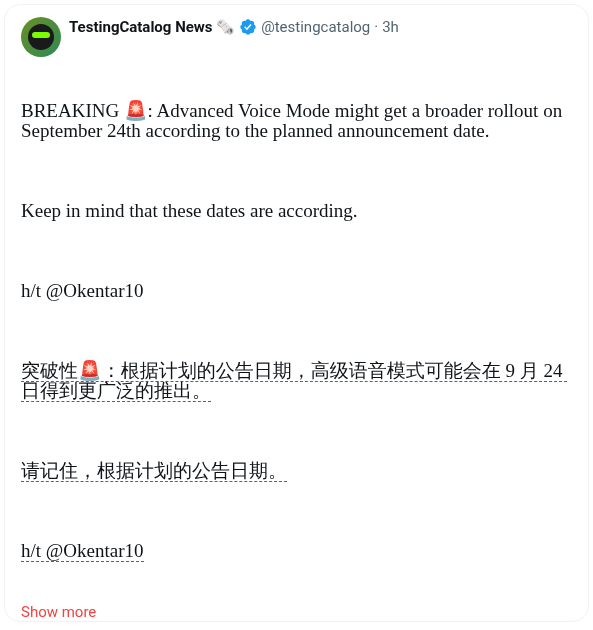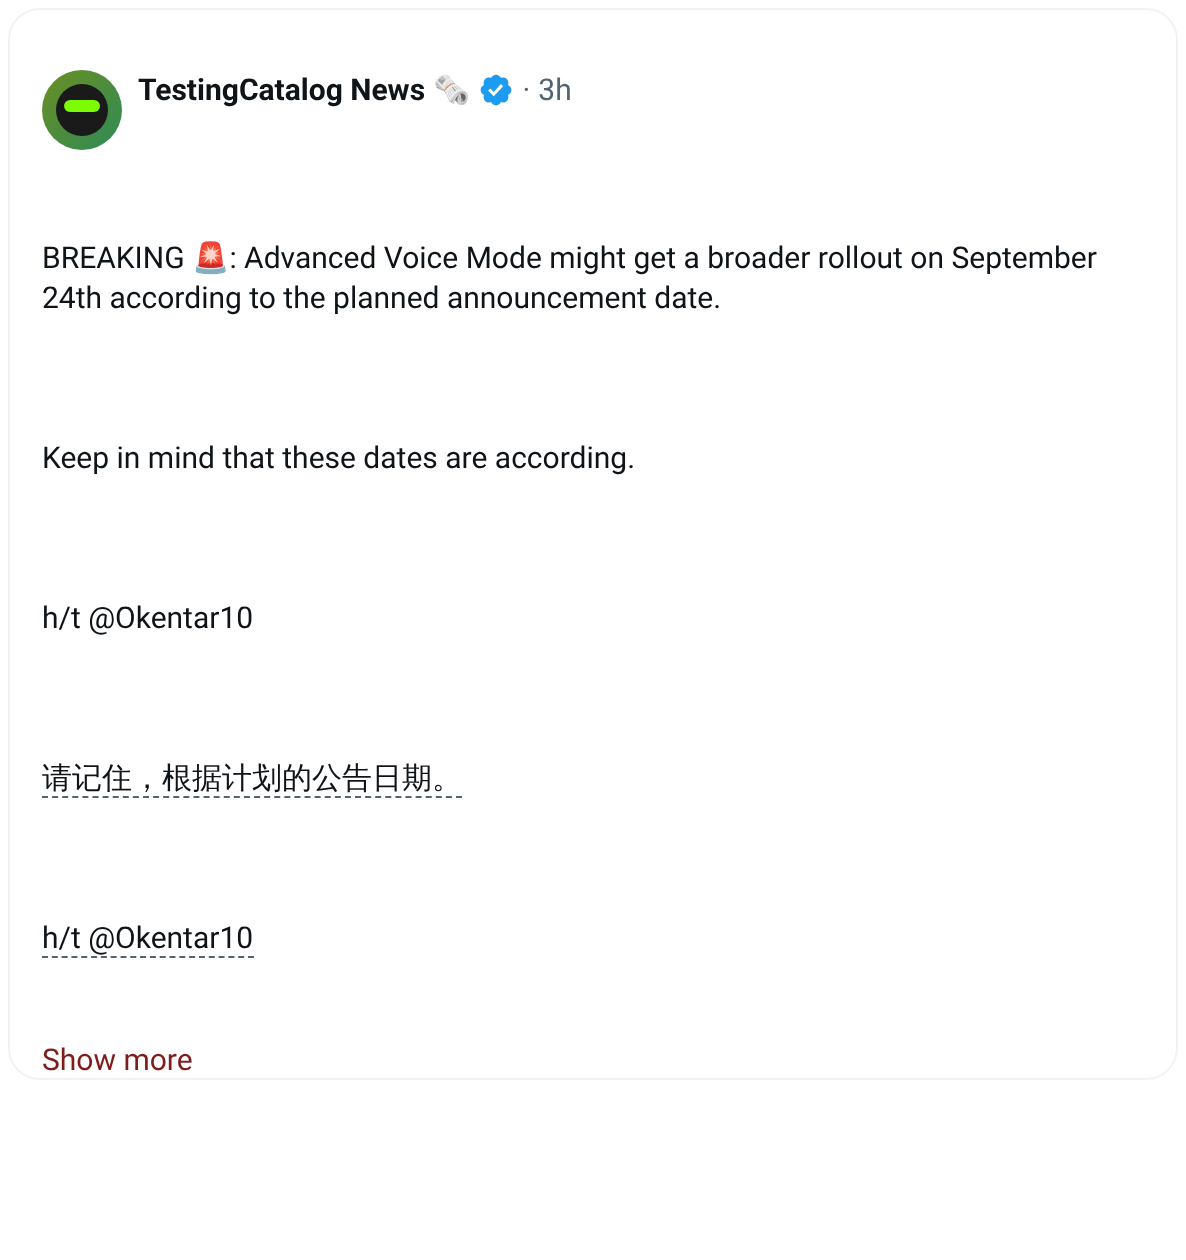--- a/index.html
+++ b/index.html
@@ -5,21 +5,21 @@
   * { margin: 0; padding: 0; box-sizing: border-box; }
   body {
     font-family: -apple-system, BlinkMacSystemFont, "Segoe UI", Roboto, Helvetica, Arial, sans-serif;
     background: #fff;
     color: #0f1419;
     width: 593px;
     height: 630px;
     overflow: hidden;
   }
   .tweet {
-    padding: 30px 16px 0 16px;
+    padding: 12px 16px 0 16px;
     border: 1px solid #eff3f4;
     border-radius: 16px;
     margin: 4px;
   }
   .header {
     display: flex;
     align-items: flex-start;
     gap: 8px;
   }
   .avatar {
@@ -69,34 +69,35 @@
     width: 18px;
     height: 18px;
     fill: #1d9bf0;
   }
   .handle, .dot, .time {
     color: #536471;
     font-weight: 400;
   }
   .body {
     margin-top: 4px;
-    font-size: 15px;
+    font-size: 19px;
     line-height: 20px;
     color: #0f1419;
     white-space: pre-wrap;
     word-wrap: break-word;
+    font-family: Liberation Serif, serif;
   }
   .body .para { margin-bottom: 20px; }
   .body .para:last-of-type { margin-bottom: 0; }
   .translated {
     border-bottom: 1px dashed #536471;
     color: #0f1419;
   }
   .show-more {
-    color: #7f1d1d;
+    color: #ef4444;
     font-size: 15px;
     cursor: pointer;
     margin-top: 2px;
     display: inline-block;
   }
 </style>
 </head>
 <body>
 
 <article class="tweet">
@@ -106,29 +107,31 @@
       <div class="avatar-inner">
           <div class="avatar-eyes"></div>
         </div>
     </div>
     <div class="header-text">
       <span class="display-name">TestingCatalog News</span>
       <span class="emoji-news">🗞️</span>
       <svg class="verified" viewBox="0 0 24 24">
         <path d="M22.25 12c0-1.43-.88-2.67-2.19-3.34.46-1.39.2-2.9-.81-3.91s-2.52-1.27-3.91-.81c-.66-1.31-1.91-2.19-3.34-2.19s-2.67.88-3.33 2.19c-1.4-.46-2.91-.2-3.92.81s-1.26 2.52-.8 3.91c-1.31.67-2.2 1.91-2.2 3.34s.89 2.67 2.2 3.34c-.46 1.39-.21 2.9.8 3.91s2.52 1.26 3.91.81c.67 1.31 1.91 2.19 3.34 2.19s2.68-.88 3.34-2.19c1.39.45 2.9.2 3.91-.81s1.27-2.52.81-3.91c1.31-.67 2.19-1.91 2.19-3.34zm-11.71 4.2L6.8 12.46l1.41-1.42 2.26 2.26 4.8-5.23 1.47 1.36-6.2 6.77z"></path>
       </svg>
+      <span class="handle">@testingcatalog</span>
       <span class="dot">·</span>
       <span class="time">3h</span>
     </div>
   </div>
 
   <div class="body">
     <div class="para">BREAKING 🚨: Advanced Voice Mode might get a broader rollout on September 24th according to the planned announcement date.</div>
     <div class="para">Keep in mind that these dates are according.</div>
     <div class="para">h/t @Okentar10</div>
+    <div class="para"><span class="translated">突破性🚨：根据计划的公告日期，高级语音模式可能会在 9 月 24 日得到更广泛的推出。</span></div>
     <div class="para"><span class="translated">请记住，根据计划的公告日期。</span></div>
     <div><span class="translated">h/t @Okentar10</span></div>
   </div>
 
   <span class="show-more">Show more</span>
 
   
 
 </article>
 

